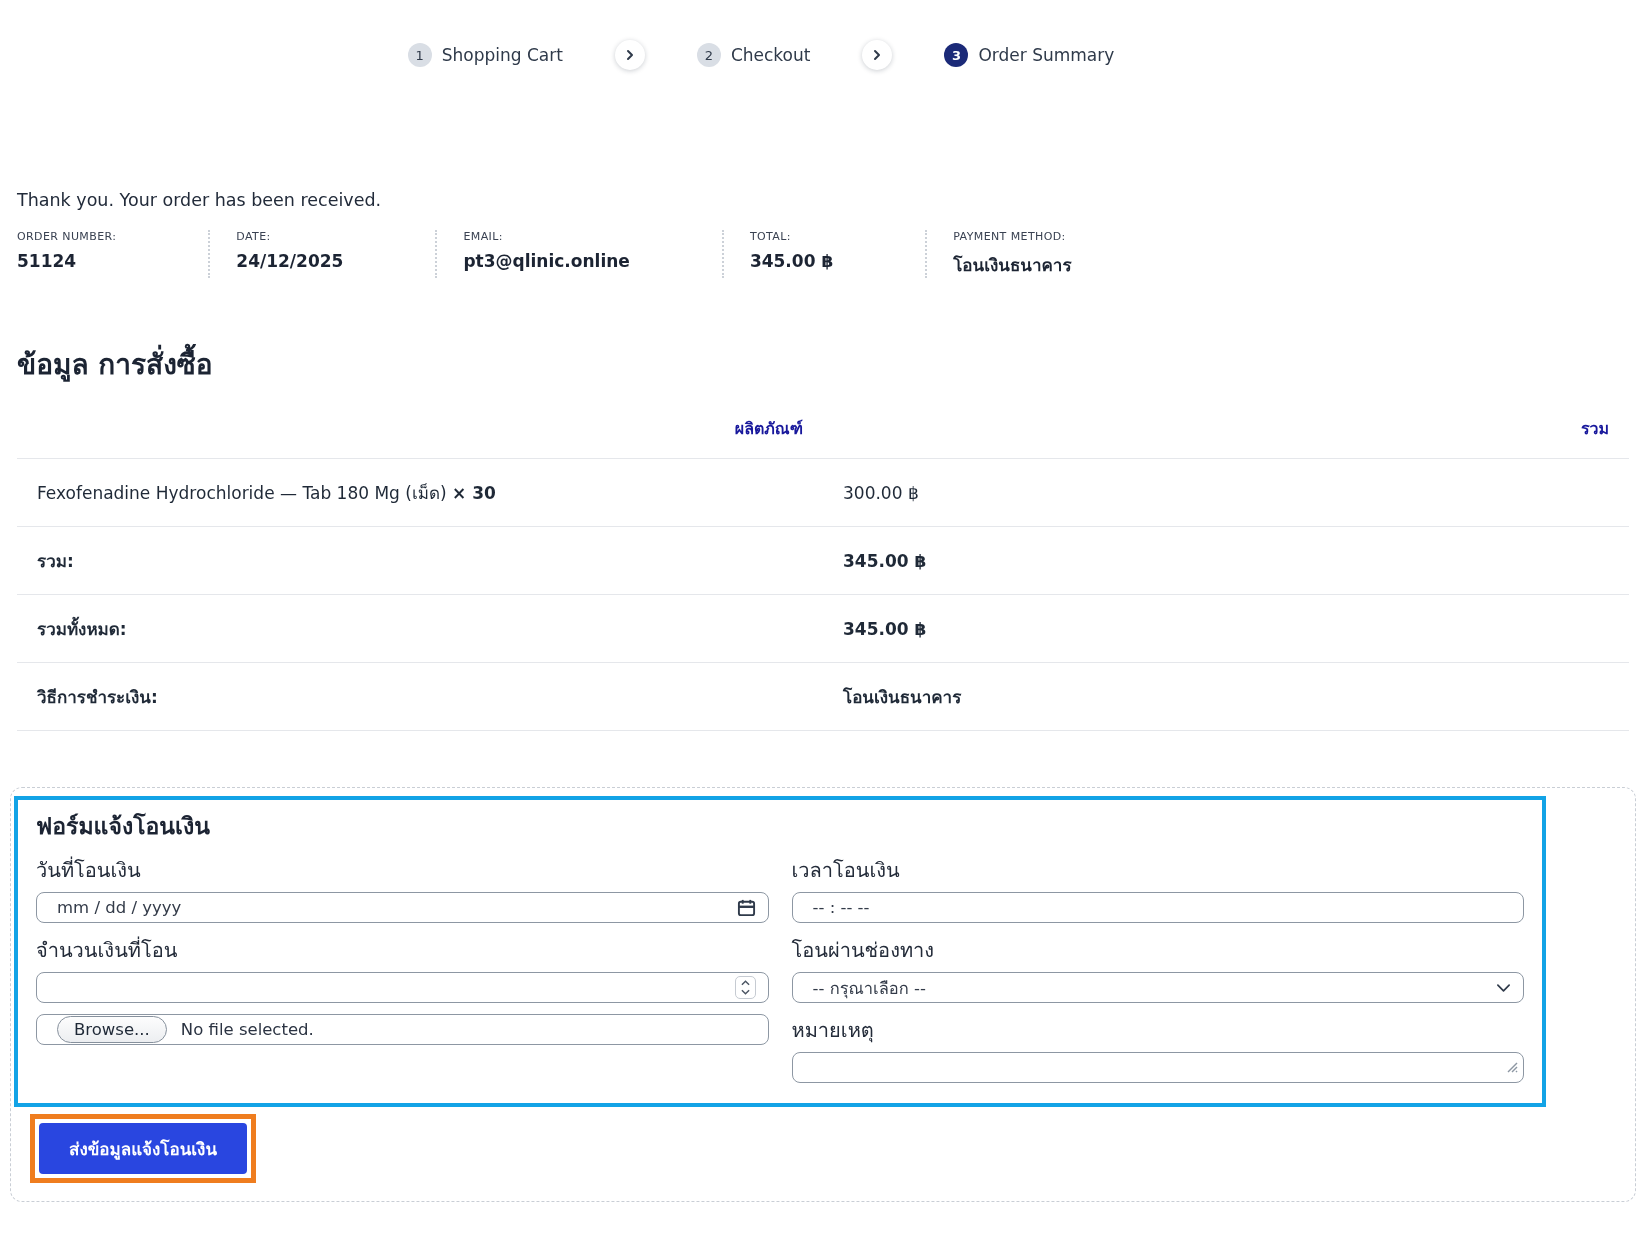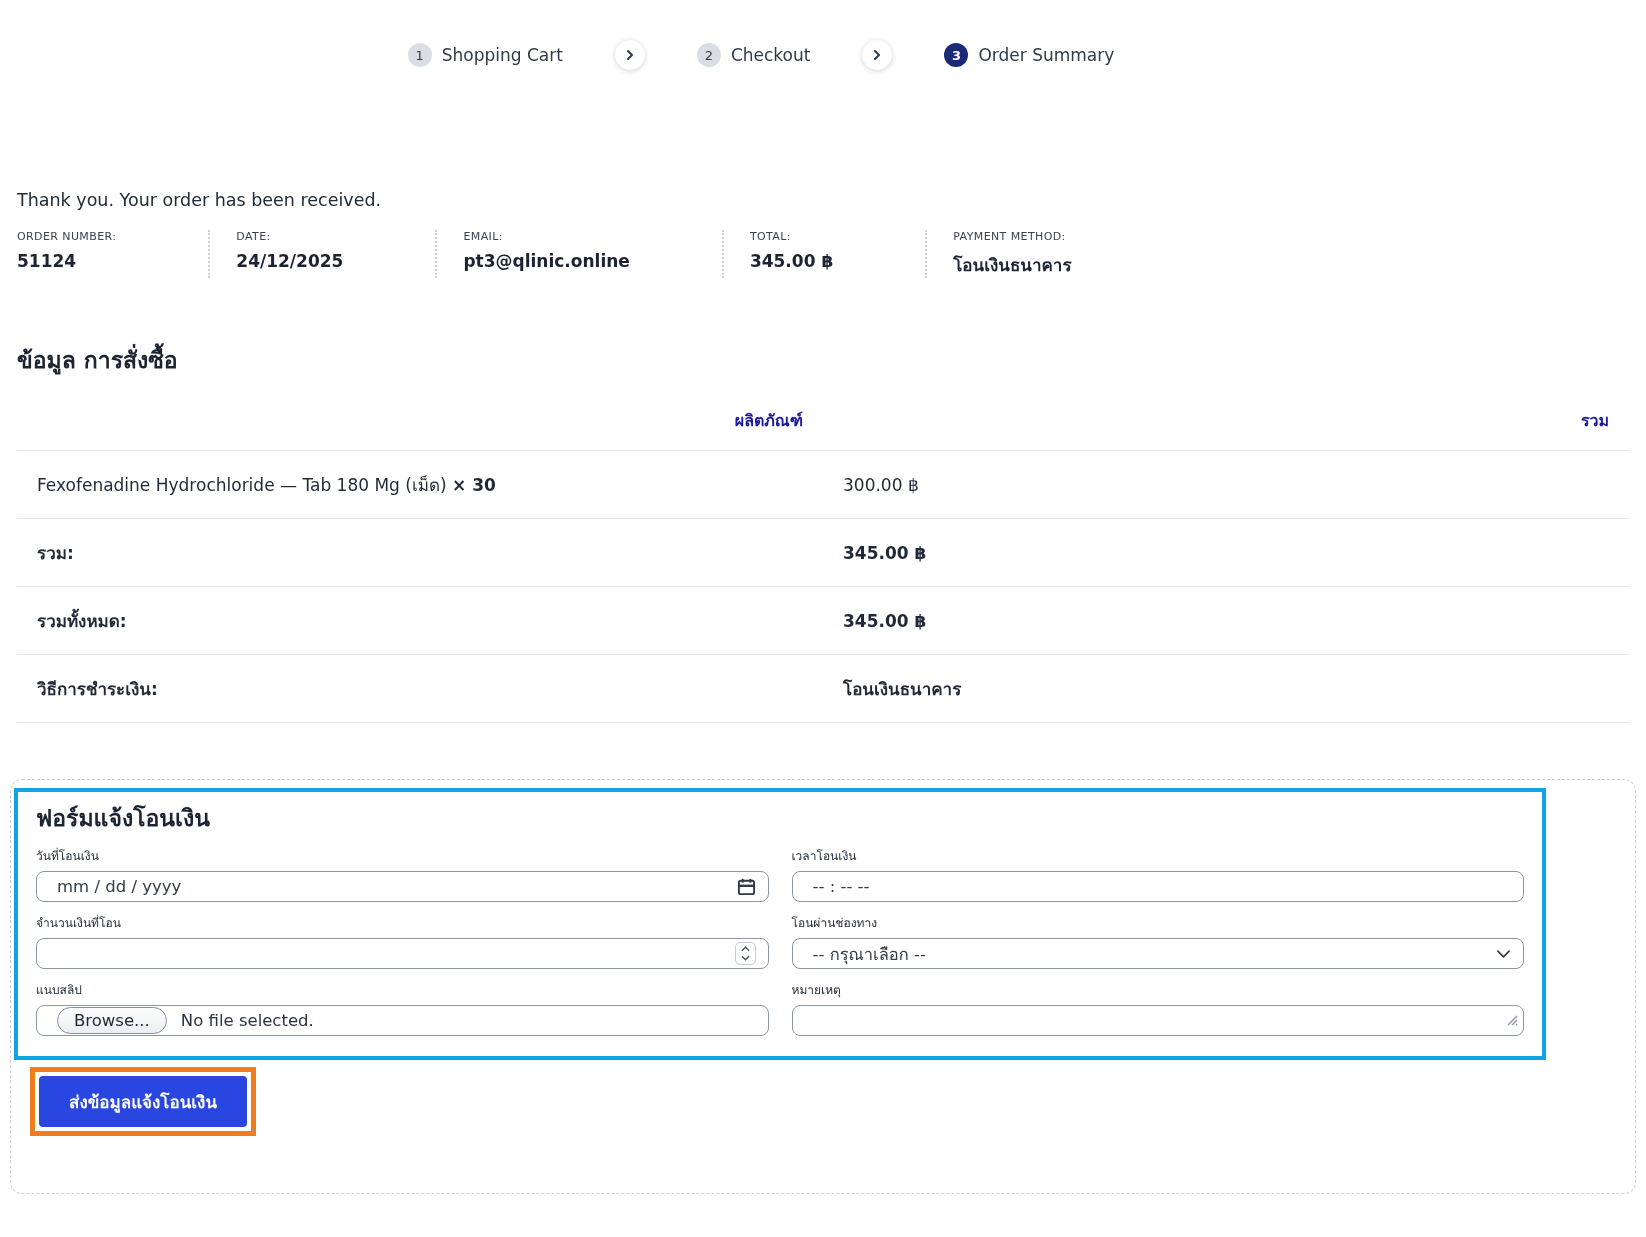--- a/index.html
+++ b/index.html
@@ -25,21 +25,21 @@
 
   
   .thanks { margin:118px 0 0 17px; font-size:17.5px; color:#222b3a; line-height:24px; }
   .details { display:flex; margin:18px 0 0 17px;gap:48px; }
   .detail-cell { padding:0 44px 0 26px; border-left:2px dotted #ccd1d8; }
   .detail-cell:first-child { padding-left:0; border-left:none; }
   .detail-label { font-size:11px; color:#3a4252; letter-spacing:0.4px; margin-bottom:8px; }
   .detail-value { font-size:17px; font-weight:700; color:#1c2433; }
 
   
-  .section-title { margin:64px 0 0 17px; font-size:23px; font-weight:700; color:#1c2433; }
+  .section-title { margin:64px 0 0 17px; font-size:28px; font-weight:700; color:#1c2433; }
   .order-table { margin:20px 17px 0 17px; width:1612px; border-collapse:collapse; table-layout:fixed; }
   .order-table th { font-size:16px; font-weight:700; color:#18189c; padding:10px 20px 17px 20px; border-bottom:1px solid #e5e7eb; }
   .order-table th.col-product { text-align:right; }
   .order-table th.col-total { text-align:right; }
   .order-table td { font-size:17px; color:#1f2937; padding:20px 20px; border-bottom:1px solid #e5e7eb; }
   .order-table td.amount { text-align:left; }
   .qty { font-weight:700; }
   .sum-label { font-weight:700; color:#18189c; }
   .sum-value { font-weight:700; color:#1c2433; }
 
@@ -47,21 +47,21 @@
   .form-outer {
     margin:56px 0 0 10px; width:1626px; height:415px;
     border:1px dashed #c9ced5; border-radius:12px; padding:8px 0 0 3px;
   }
   .form-box {
     width:1532px; border:4px solid #12a3e6; background:#fff;
     padding:8px 18px 20px 18px;
   }
   .form-title { font-size:23px; font-weight:700; color:#1c2433; }
   .form-grid { display:grid; grid-template-columns:1fr 1fr; column-gap:23px; row-gap:11px; margin-top:10px; }
-  .field-label { display:block; font-size:12px; color:#242c3a; margin-bottom:6px; }
+  .field-label { display:block; font-size:20px; color:#242c3a; margin-bottom:6px; }
   .control {
     height:31px; border:1px solid #8d97a3; border-radius:8px; background:#fff;
     display:flex; align-items:center; padding:0 12px 0 20px; font-size:16.5px; color:#2b3342; position:relative;
   }
   .ph { color:#333b49; }
   .ctrl-right { margin-left:auto; display:flex; align-items:center; }
   .spinner { border:1px solid #c6cbd2; border-radius:5px; padding:3px 5px; display:flex; flex-direction:column; gap:3px; }
   .browse-pill {
     border:1px solid #86909c; border-radius:999px; padding:3px 16px; font-size:16.5px; color:#1f2937;
     background:linear-gradient(#fdfdfd,#eceef1); margin-right:14px; white-space:nowrap;
@@ -206,21 +206,20 @@
           <span class="ph">-- กรุณาเลือก --</span>
           <span class="ctrl-right">
             <svg width="15" height="10" viewBox="0 0 16 10">
                 <polyline points="2,2 8,8 14,2" fill="none" stroke="#2f3a4a" stroke-width="1.8" stroke-linecap="round" stroke-linejoin="round"></polyline>
               </svg>
           </span>
         </div>
       </div>
 
       <div>
-        <span class="field-label">แนบสลิป</span>
         <div class="control">
           <span class="browse-pill">Browse...</span>
           <span>No file selected.</span>
         </div>
       </div>
       <div>
         <span class="field-label">หมายเหตุ</span>
         <div class="control note-control">
           <span></span>
           <span class="resize-handle">

